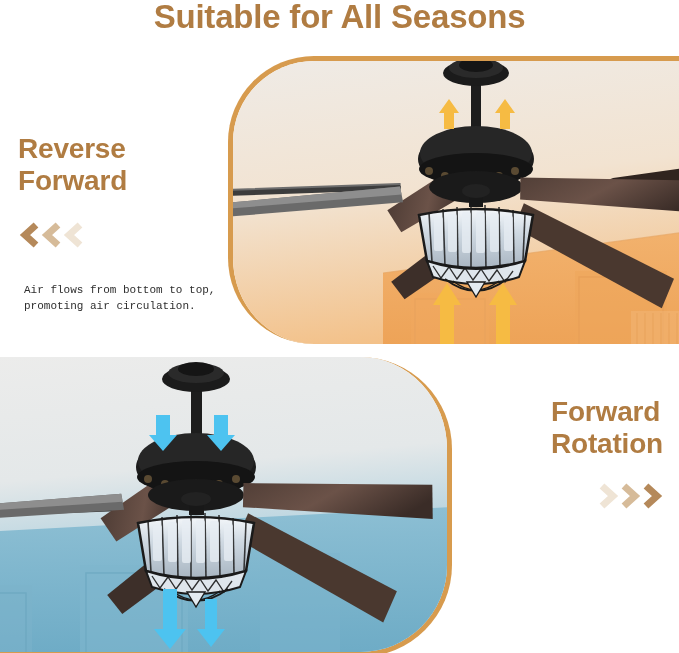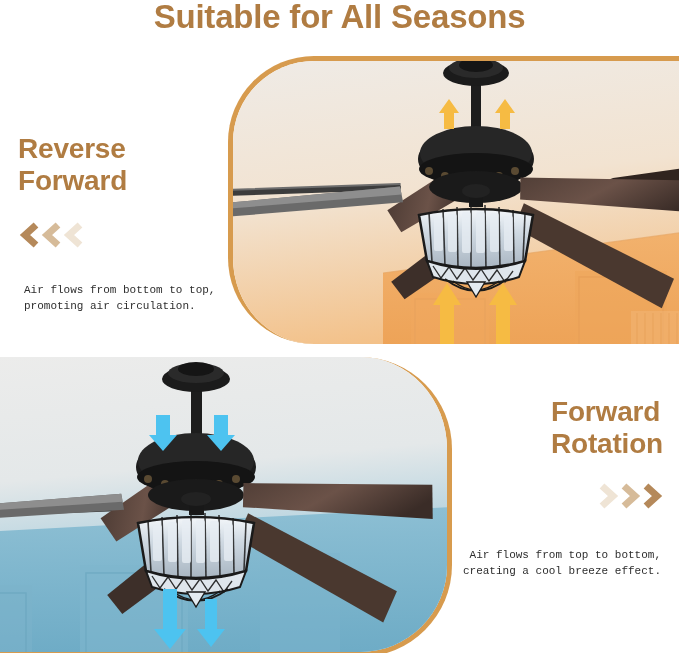--- a/index.html
+++ b/index.html
@@ -263,22 +263,20 @@
           <path d="M4 3 L15 13 L4 23" fill="none" stroke="#efe4d5" stroke-width="7" stroke-linecap="butt" stroke-linejoin="miter"></path>
         </svg>
         <svg width="21" height="26" viewBox="0 0 21 26">
           <path d="M4 3 L15 13 L4 23" fill="none" stroke="#d6bb99" stroke-width="7" stroke-linecap="butt" stroke-linejoin="miter"></path>
         </svg>
         <svg width="21" height="26" viewBox="0 0 21 26">
           <path d="M4 3 L15 13 L4 23" fill="none" stroke="#b5895a" stroke-width="7" stroke-linecap="butt" stroke-linejoin="miter"></path>
         </svg>
       </div>
     </div>
-    <div class="body-txt txt-forward" style="top:191px;">Air flows from top to bottom,
-creating a cool breeze effect.</div>
   </div>
 
   <div class="photo photo-bottom">
     <svg width="492" height="300" viewBox="0 0 492 300">
       <defs>
         <linearGradient id="coolCeil" x1="0" y1="0" x2="0.15" y2="1">
           <stop offset="0%" stop-color="#ececeb"></stop>
           <stop offset="42%" stop-color="#e4e8e9"></stop>
           <stop offset="72%" stop-color="#aed0de"></stop>
           <stop offset="100%" stop-color="#8fc0d4"></stop>

